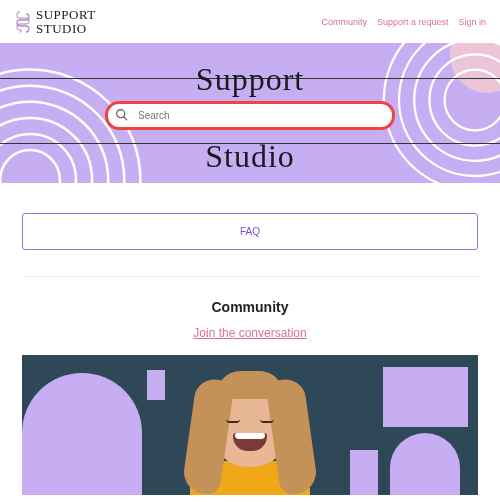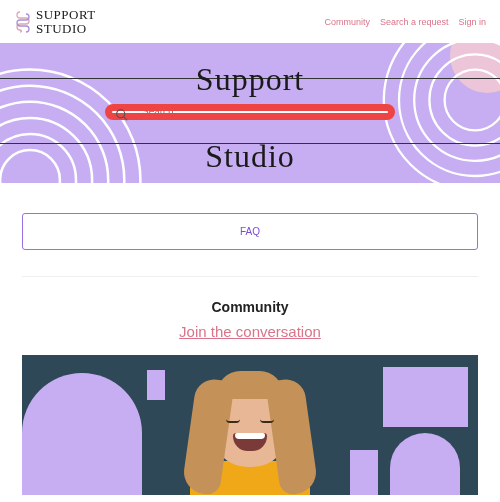--- a/index.html
+++ b/index.html
@@ -11,32 +11,32 @@
 .nav { display: flex; gap: 10px; font-size: 9px; }
 .nav a { color: #d9748a; text-decoration: none; }
 .hero { position: relative; background: #c7aef3; height: 140px; overflow: hidden; }
 .hero-line { position: absolute; left: 0; right: 0; height: 1px; background: #333; }
 .hero-line.top { top: 35px; }
 .hero-line.bottom { top: 100px; }
 .hero-title { position: absolute; left: 50%; transform: translateX(-50%); font-family: Georgia, "Times New Roman", serif; color: #1a1a1a; font-weight: 400; }
 .hero-title.t1 { top: 18px; font-size: 32px; letter-spacing: 1px; }
 .hero-title.t2 { top: 95px; font-size: 32px; letter-spacing: 1px; }
 .search-wrap { position: absolute; top: 58px; left: 50%; transform: translateX(-50%); width: 290px; }
-.search { width: 100%; height: 16px; border-radius: 14px; border: 7px solid #ef4444; background: #fff; padding: 0 12px 0 30px; font-size: 10px; outline: none; }
+.search { width: 100%; height: 29px; border-radius: 14px; border: 3px solid #ef4444; background: #fff; padding: 0 12px 0 30px; font-size: 10px; outline: none; }
 .search-icon { position: absolute; left: 10px; top: 7px; width: 13px; height: 13px; }
 .rings { position: absolute; }
 .rings.left { left: -85px; top: 22px; width: 230px; height: 230px; }
 .rings.right { right: -70px; top: -38px; width: 190px; height: 190px; }
 .blob { position: absolute; right: -25px; top: -25px; width: 75px; height: 75px; background: #edc5d8; border-radius: 50%; }
 .cards { display: flex; gap: 14px; padding: 30px 22px 20px; }
 .card { flex: 1; border: 1px solid #9a6fe0; border-radius: 3px; padding: 12px 0; text-align: center; font-size: 10px; color: #7a4bd4; background: #fff; cursor: pointer; }
 .divider { margin: 6px 22px 0; height: 1px; background: #eee; }
 .community { text-align: center; padding: 22px 0 14px; }
 .community h2 { font-size: 14px; font-weight: 700; color: #222; margin-bottom: 8px; }
-.community a { font-size: 15px; color: #d9748a; text-decoration: underline; }
+.community a { font-size: 12px; color: #d9748a; text-decoration: underline; }
 .banner { margin: 0 22px; height: 140px; background: #2f4858; position: relative; overflow: hidden; }
 .shape { position: absolute; background: #c7aef3; }
 .shape.archL { left: 0; top: 18px; width: 120px; height: 200px; border-top-left-radius: 60px; border-top-right-radius: 60px; }
 .shape.sqTR { right: 10px; top: 12px; width: 85px; height: 60px; }
 .shape.archR { right: 18px; top: 78px; width: 70px; height: 100px; border-top-left-radius: 35px; border-top-right-radius: 35px; }
 .shape.sqSm { right: 100px; top: 95px; width: 28px; height: 45px; }
 .shape.sqSm2 { left: 125px; top: 15px; width: 18px; height: 30px; }
 .person { position: absolute; left: 50%; top: 12px; transform: translateX(-50%); width: 140px; height: 140px; }
 .face { width: 78px; height: 92px; background: #e8b896; border-radius: 40px 40px 38px 38px; margin: 8px auto 0; position: relative; }
 .hair { position: absolute; top: -2px; left: -22px; width: 122px; height: 125px; }
@@ -59,21 +59,21 @@
       <path d="M6 1 C2 1 2 7 6 7 L12 7 C16 7 16 13 12 13 L6 13 C2 13 2 19 6 19 C8 19 8 21 6 21" fill="none" stroke="#d9a8b8" stroke-width="1.3"></path>
       <path d="M12 3 C16 3 16 9 12 9 L6 9 C2 9 2 15 6 15 L12 15 C16 15 16 21 12 21" fill="none" stroke="#a88fd8" stroke-width="1.3"></path>
     </svg>
     <div class="logo-text">
       <div>SUPPORT</div>
       <div>STUDIO</div>
     </div>
   </div>
   <div class="nav">
     <a href="#">Community</a>
-    <a href="#">Search a request</a>
+    <a href="#">Support a request</a>
     <a href="#">Sign in</a>
   </div>
 </div>
 
 <div class="hero">
   <div class="blob"></div>
   <svg class="rings left" viewBox="0 0 200 200">
     <g fill="none" stroke="#fff" stroke-width="2.2">
       <circle cx="100" cy="100" r="96"></circle>
         <circle cx="100" cy="100" r="82"></circle>

